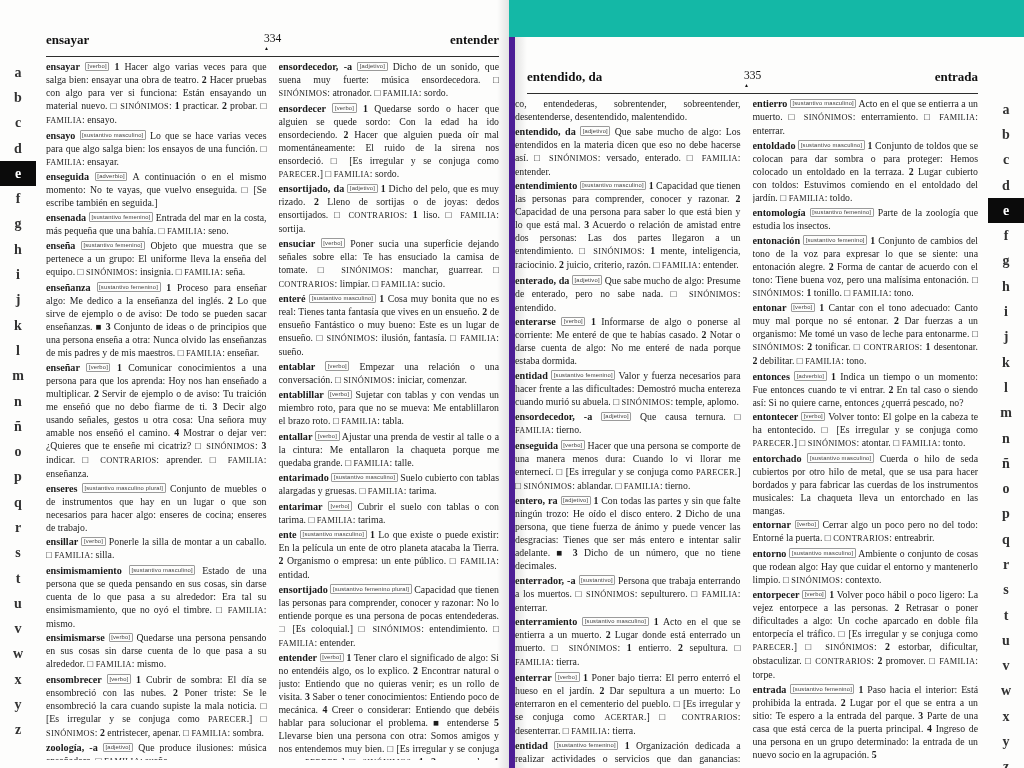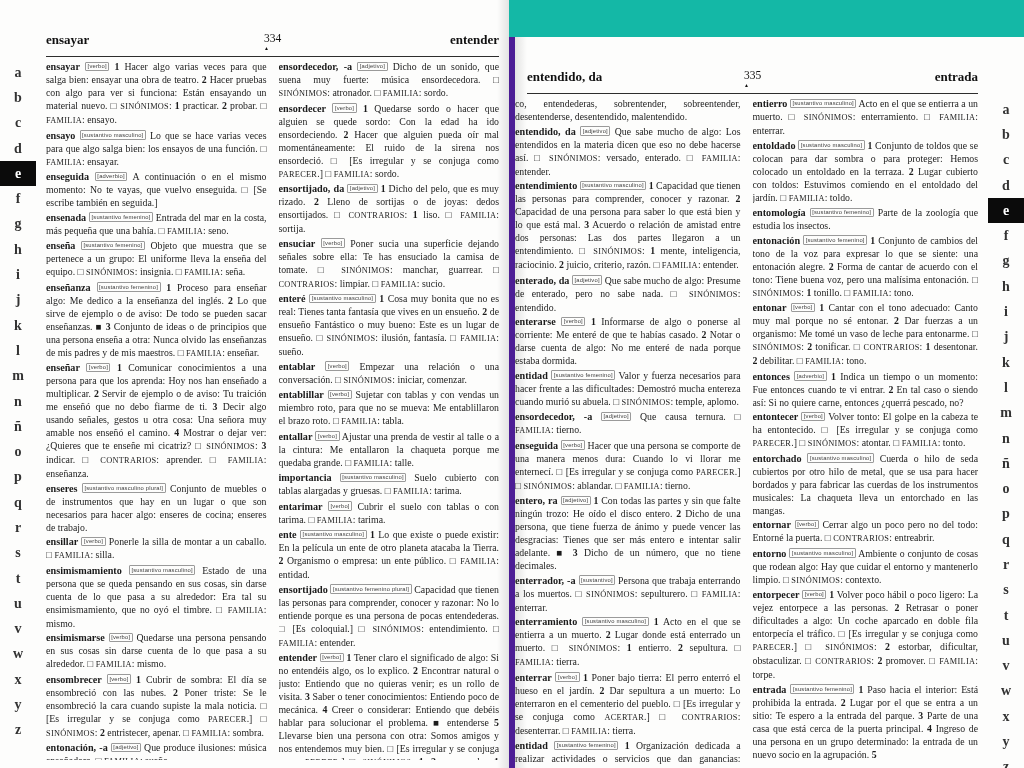--- a/index.html
+++ b/index.html
@@ -91,32 +91,32 @@
           <div class="entry"><span class="hw">enseguida</span> <span class="pos">[adverbio]</span> A continuación o en el mismo momento: No te vayas, que vuelvo enseguida. □ [Se escribe también en seguida.]</div>
           <div class="entry"><span class="hw">ensenada</span> <span class="pos">[sustantivo femenino]</span> Entrada del mar en la costa, más pequeña que una bahía. □ <span class="kw">FAMILIA</span>: seno.</div>
           <div class="entry"><span class="hw">enseña</span> <span class="pos">[sustantivo femenino]</span> Objeto que muestra que se pertenece a un grupo: El uniforme lleva la enseña del equipo. □ <span class="kw">SINÓNIMOS</span>: insignia. □ <span class="kw">FAMILIA</span>: seña.</div>
           <div class="entry"><span class="hw">enseñanza</span> <span class="pos">[sustantivo femenino]</span> <b>1</b> Proceso para enseñar algo: Me dedico a la enseñanza del inglés. <b>2</b> Lo que sirve de ejemplo o de aviso: De todo se pueden sacar enseñanzas. ■ <b>3</b> Conjunto de ideas o de principios que una persona enseña a otra: Nunca olvido las enseñanzas de mis padres y de mis maestros. □ <span class="kw">FAMILIA</span>: enseñar.</div>
           <div class="entry"><span class="hw">enseñar</span> <span class="pos">[verbo]</span> <b>1</b> Comunicar conocimientos a una persona para que los aprenda: Hoy nos han enseñado a multiplicar. <b>2</b> Servir de ejemplo o de aviso: Tu traición me enseñó que no debo fiarme de ti. <b>3</b> Decir algo usando señales, gestos u otra cosa: Una señora muy amable nos enseñó el camino. <b>4</b> Mostrar o dejar ver: ¿Quieres que te enseñe mi cicatriz? □ <span class="kw">SINÓNIMOS</span>: <b>3</b> indicar. □ <span class="kw">CONTRARIOS</span>: aprender. □ <span class="kw">FAMILIA</span>: enseñanza.</div>
           <div class="entry"><span class="hw">enseres</span> <span class="pos">[sustantivo masculino plural]</span> Conjunto de muebles o de instrumentos que hay en un lugar o que son necesarios para hacer algo: enseres de cocina; enseres de trabajo.</div>
           <div class="entry"><span class="hw">ensillar</span> <span class="pos">[verbo]</span> Ponerle la silla de montar a un caballo. □ <span class="kw">FAMILIA</span>: silla.</div>
           <div class="entry"><span class="hw">ensimismamiento</span> <span class="pos">[sustantivo masculino]</span> Estado de una persona que se queda pensando en sus cosas, sin darse cuenta de lo que pasa a su alrededor: Era tal su ensimismamiento, que no oyó el timbre. □ <span class="kw">FAMILIA</span>: mismo.</div>
           <div class="entry"><span class="hw">ensimismarse</span> <span class="pos">[verbo]</span> Quedarse una persona pensando en sus cosas sin darse cuenta de lo que pasa a su alrededor. □ <span class="kw">FAMILIA</span>: mismo.</div>
           <div class="entry"><span class="hw">ensombrecer</span> <span class="pos">[verbo]</span> <b>1</b> Cubrir de sombra: El día se ensombreció con las nubes. <b>2</b> Poner triste: Se le ensombreció la cara cuando supiste la mala noticia. □ [Es irregular y se conjuga como <span class="kw">PARECER</span>.] □ <span class="kw">SINÓNIMOS</span>: <b>2</b> entristecer, apenar. □ <span class="kw">FAMILIA</span>: sombra.</div>
-          <div class="entry"><span class="hw">entonación, -a</span> <span class="pos">[adjetivo]</span> Que produce ilusiones: música ensoñadora. □ <span class="kw">FAMILIA</span>: sueño.</div>
+          <div class="entry"><span class="hw">zoología, -a</span> <span class="pos">[adjetivo]</span> Que produce ilusiones: música ensoñadora. □ <span class="kw">FAMILIA</span>: sueño.</div>
         </div>
       <div class="col">
           <div class="entry"><span class="hw">ensordecedor, -a</span> <span class="pos">[adjetivo]</span> Dicho de un sonido, que suena muy fuerte: música ensordecedora. □ <span class="kw">SINÓNIMOS</span>: atronador. □ <span class="kw">FAMILIA</span>: sordo.</div>
           <div class="entry"><span class="hw">ensordecer</span> <span class="pos">[verbo]</span> <b>1</b> Quedarse sordo o hacer que alguien se quede sordo: Con la edad ha ido ensordeciendo. <b>2</b> Hacer que alguien pueda oír mal momentáneamente: El ruido de la sirena nos ensordeció. □ [Es irregular y se conjuga como <span class="kw">PARECER</span>.] □ <span class="kw">FAMILIA</span>: sordo.</div>
           <div class="entry"><span class="hw">ensortijado, da</span> <span class="pos">[adjetivo]</span> <b>1</b> Dicho del pelo, que es muy rizado. <b>2</b> Lleno de sortijas o de joyas: dedos ensortijados. □ <span class="kw">CONTRARIOS</span>: <b>1</b> liso. □ <span class="kw">FAMILIA</span>: sortija.</div>
           <div class="entry"><span class="hw">ensuciar</span> <span class="pos">[verbo]</span> Poner sucia una superficie dejando señales sobre ella: Te has ensuciado la camisa de tomate. □ <span class="kw">SINÓNIMOS</span>: manchar, guarrear. □ <span class="kw">CONTRARIOS</span>: limpiar. □ <span class="kw">FAMILIA</span>: sucio.</div>
           <div class="entry"><span class="hw">enteré</span> <span class="pos">[sustantivo masculino]</span> <b>1</b> Cosa muy bonita que no es real: Tienes tanta fantasía que vives en un ensueño. <b>2</b> de ensueño Fantástico o muy bueno: Este es un lugar de ensueño. □ <span class="kw">SINÓNIMOS</span>: ilusión, fantasía. □ <span class="kw">FAMILIA</span>: sueño.</div>
           <div class="entry"><span class="hw">entablar</span> <span class="pos">[verbo]</span> Empezar una relación o una conversación. □ <span class="kw">SINÓNIMOS</span>: iniciar, comenzar.</div>
           <div class="entry"><span class="hw">entablillar</span> <span class="pos">[verbo]</span> Sujetar con tablas y con vendas un miembro roto, para que no se mueva: Me entablillaron el brazo roto. □ <span class="kw">FAMILIA</span>: tabla.</div>
           <div class="entry"><span class="hw">entallar</span> <span class="pos">[verbo]</span> Ajustar una prenda de vestir al talle o a la cintura: Me entallaron la chaqueta porque me quedaba grande. □ <span class="kw">FAMILIA</span>: talle.</div>
-          <div class="entry"><span class="hw">importancia</span> <span class="pos">[sustantivo masculino]</span> Suelo cubierto con tablas alargadas y gruesas. □ <span class="kw">FAMILIA</span>: tarima.</div>
+          <div class="entry"><span class="hw">entarimado</span> <span class="pos">[sustantivo masculino]</span> Suelo cubierto con tablas alargadas y gruesas. □ <span class="kw">FAMILIA</span>: tarima.</div>
           <div class="entry"><span class="hw">entarimar</span> <span class="pos">[verbo]</span> Cubrir el suelo con tablas o con tarima. □ <span class="kw">FAMILIA</span>: tarima.</div>
           <div class="entry"><span class="hw">ente</span> <span class="pos">[sustantivo masculino]</span> <b>1</b> Lo que existe o puede existir: En la película un ente de otro planeta atacaba la Tierra. <b>2</b> Organismo o empresa: un ente público. □ <span class="kw">FAMILIA</span>: entidad.</div>
           <div class="entry"><span class="hw">ensortijado</span> <span class="pos">[sustantivo femenino plural]</span> Capacidad que tienen las personas para comprender, conocer y razonar: No lo entiende porque es una persona de pocas entendederas. □ [Es coloquial.] □ <span class="kw">SINÓNIMOS</span>: entendimiento. □ <span class="kw">FAMILIA</span>: entender.</div>
           <div class="entry"><span class="hw">entender</span> <span class="pos">[verbo]</span> <b>1</b> Tener claro el significado de algo: Si no entendéis algo, os lo explico. <b>2</b> Encontrar natural o justo: Entiendo que no quieras venir; es un rollo de visita. <b>3</b> Saber o tener conocimientos: Entiendo poco de mecánica. <b>4</b> Creer o considerar: Entiendo que debéis hablar para solucionar el problema. ■ entenderse <b>5</b> Llevarse bien una persona con otra: Somos amigos y nos entendemos muy bien. □ [Es irregular y se conjuga como <span class="kw">PERDER</span>.] □ <span class="kw">SINÓNIMOS</span>: <b>1</b>, <b>2</b> comprender. <b>1</b> captar. □ : entendimiento, entendi-</div>
         </div>
     </div>
   </section>
 
   <section class="page page--right">
     <header class="page-header">

